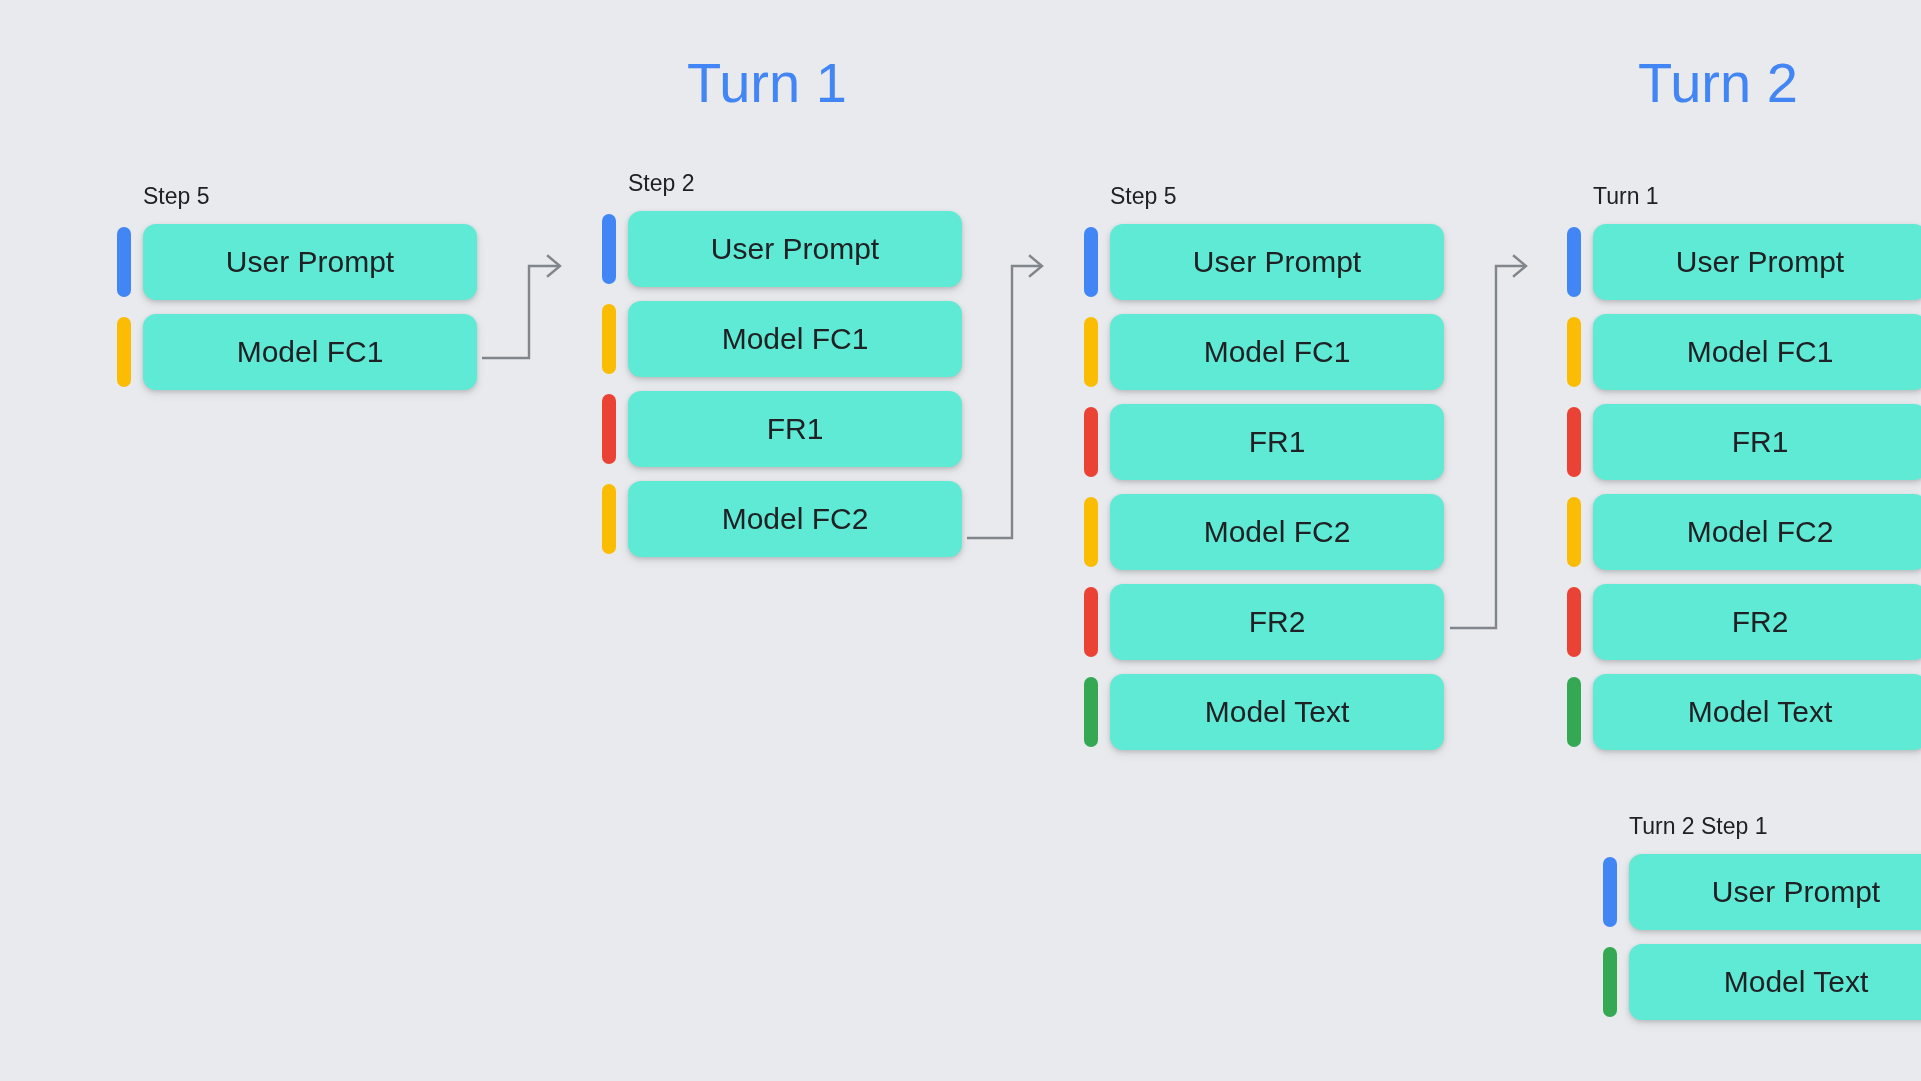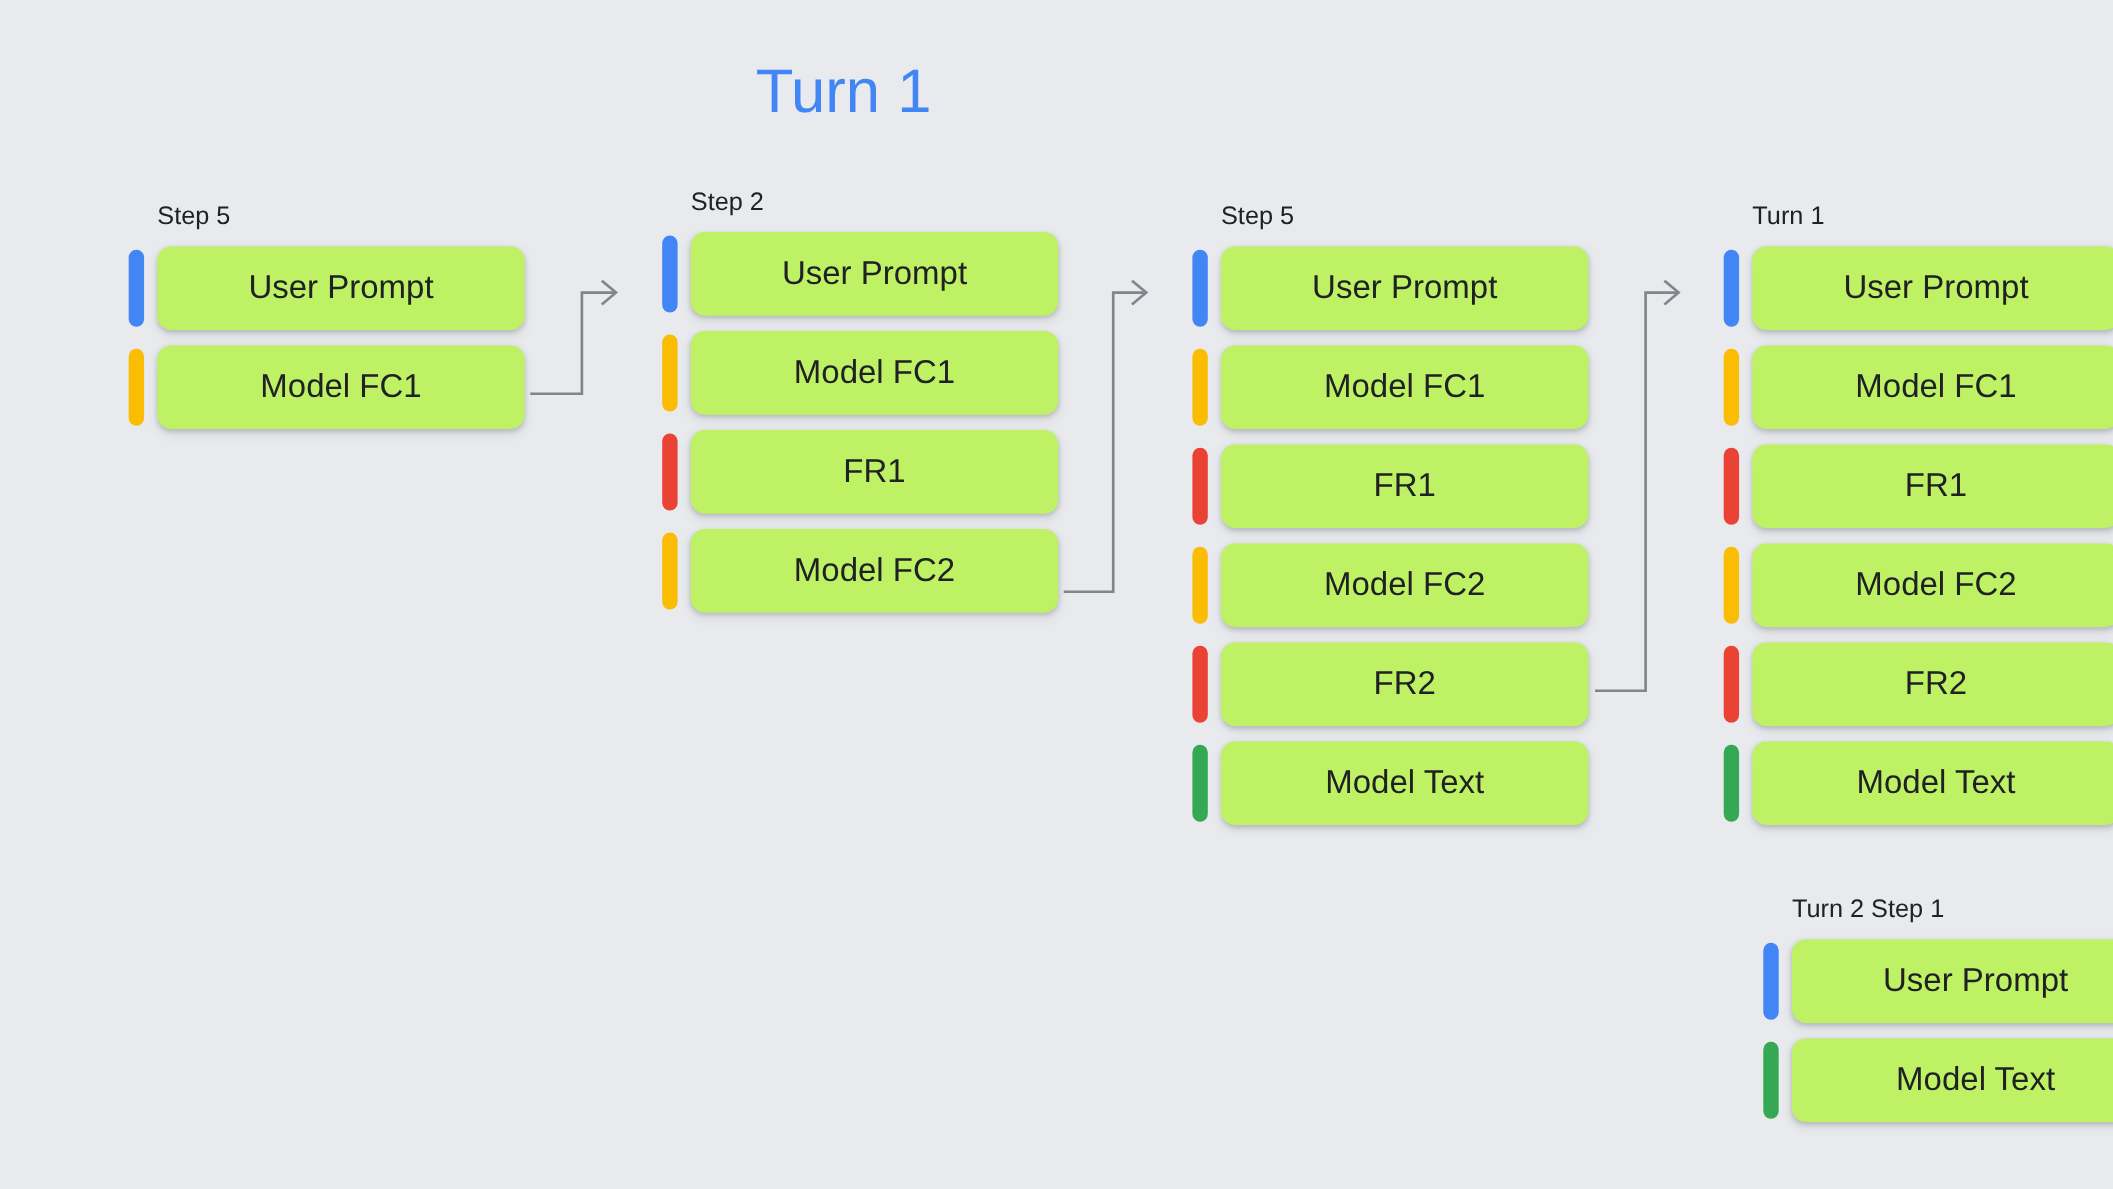--- a/index.html
+++ b/index.html
@@ -70,21 +70,21 @@
     border-radius: 7px;
     flex: none;
   }
 
   .card {
     position: absolute;
     left: 26px;
     right: 0;
     top: 0;
     height: 76px;
-    background: #bef264;
+    background: #5eead4;
     border-radius: 13px;
     box-shadow: 0 2px 4px rgba(60,64,67,0.20), 0 4px 10px rgba(60,64,67,0.10);
     display: flex;
     align-items: center;
     justify-content: center;
   }
   .card-label {
     font-size: 30px;
     color: #202124;
     font-weight: 400;
@@ -118,20 +118,21 @@
     stroke-width: 2.4;
     stroke-linecap: square;
   }
 </style>
 </head>
 <body>
 
 <div id="canvas">
 
   <div class="turn-title" id="turn-title-0">Turn 1</div>
+  <div class="turn-title" id="turn-title-1">Turn 2</div>
 
   <svg id="connectors" viewBox="0 0 1921 1081" xmlns="http://www.w3.org/2000/svg">
 
     <g>
       <path class="conn-path" d="M 450 358 L 497 358 L 497 266 L 528 266"></path>
       <path class="conn-head" d="M 516 256 L 528 266 L 516 276"></path>
     </g>
 
     <g>
       <path class="conn-path" d="M 935 538 L 980 538 L 980 266 L 1010 266"></path>

